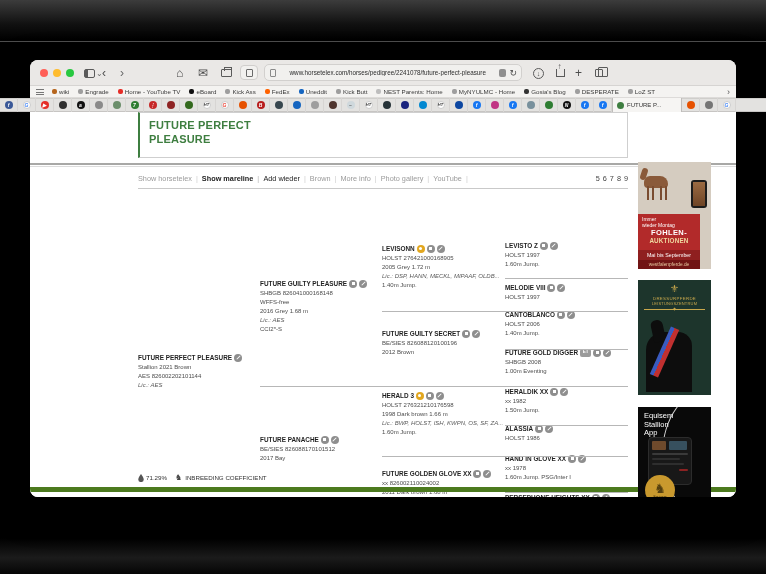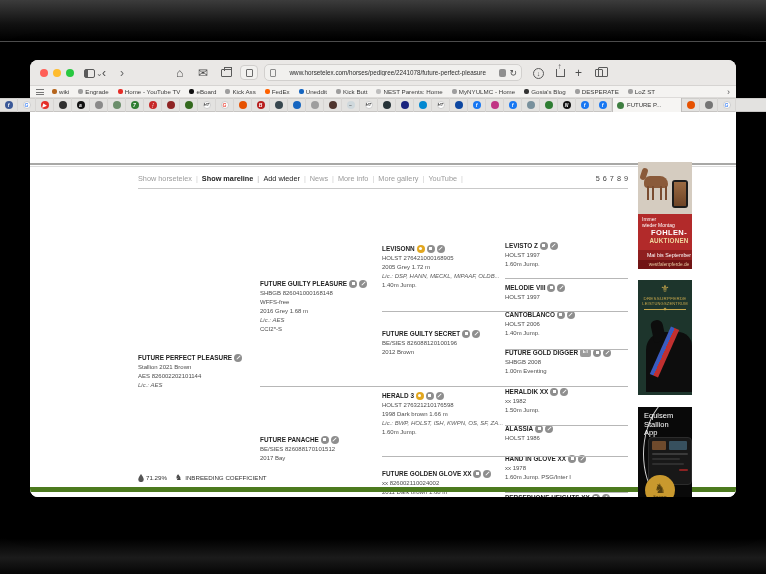--- a/index.html
+++ b/index.html
@@ -111,21 +111,21 @@
   .bdg.b-et { width:11px; border-radius:2px; background:#9b9b9b; color:#fff; font-size:4.5px;
           font-weight:bold; }
   .sep { position:absolute; height:1px; background:#b7b7b7; }
 
   .pfooter { position:absolute; left:108px; top:361px; display:flex; align-items:center;
           font-size:6.2px; color:#333; }
   .pfooter .knight { font-size:8px; color:#444; margin:0 3px 0 8px; }
   .greenbar { position:absolute; left:0; top:375px; width:706px; height:5px; background:#4c7a1e; }
 
   
-  .ad { position:absolute; width:54px; overflow:hidden; }
+  .ad { position:absolute; width:73px; overflow:hidden; }
   .ad1 { left:608px; top:50px; height:107px; background:#d5ccc0; }
   .ad1 .foal { position:absolute; left:6px; top:14px; width:24px; height:12px; background:#8a5a3a;
           border-radius:6px 8px 4px 4px; }
   .ad1 .foal:before { content:""; position:absolute; left:-3px; top:-8px; width:6px; height:12px;
           background:#8a5a3a; border-radius:3px; transform:rotate(18deg); }
   .ad1 .leg { position:absolute; width:2px; height:14px; background:#7a4c30; top:24px; }
   .ad1 .phone { position:absolute; right:4px; top:18px; width:16px; height:28px; background:#1c1c1c;
           border-radius:3px; padding:2px; }
   .ad1 .phone i { display:block; width:100%; height:100%; background:linear-gradient(#9a6a42,#6e4426); }
   .ad1 .red { position:absolute; left:0; top:52px; width:62px; height:36px; background:#b22a2a;
@@ -262,30 +262,36 @@
           <span>DESPERATE</span>
         </span>
         <span class="bm">
           <i style="background: rgb(158, 158, 158);"></i>
           <span>LoZ ST</span>
         </span>
         <span class="bm-more">›</span>
       </div>
 
     <div class="content">
+      <div class="titlebox">
+        <h1>
+          <span>FUTURE PERFECT</span><br>
+          <span>PLEASURE</span>
+        </h1>
+      </div>
       <div class="rule-a"></div>
       <div class="rule-b"></div>
 
       <div class="menubar" id="menubar">
           <span class="mi muted">Show horsetelex</span>
           <span class="mi active">Show mareline</span>
           <span class="mi normal">Add wieder</span>
-          <span class="mi muted">News</span>
+          <span class="mi muted">Brown</span>
           <span class="mi muted">More info</span>
-          <span class="mi muted">More gallery</span>
+          <span class="mi muted">Photo gallery</span>
           <span class="mi muted">YouTube</span>
           <span class="pager">
             <span>5</span>
             <span>6</span>
             <span>7</span>
             <span>8</span>
             <span>9</span>
           </span>
         </div>
       <div class="rule-c"></div>

